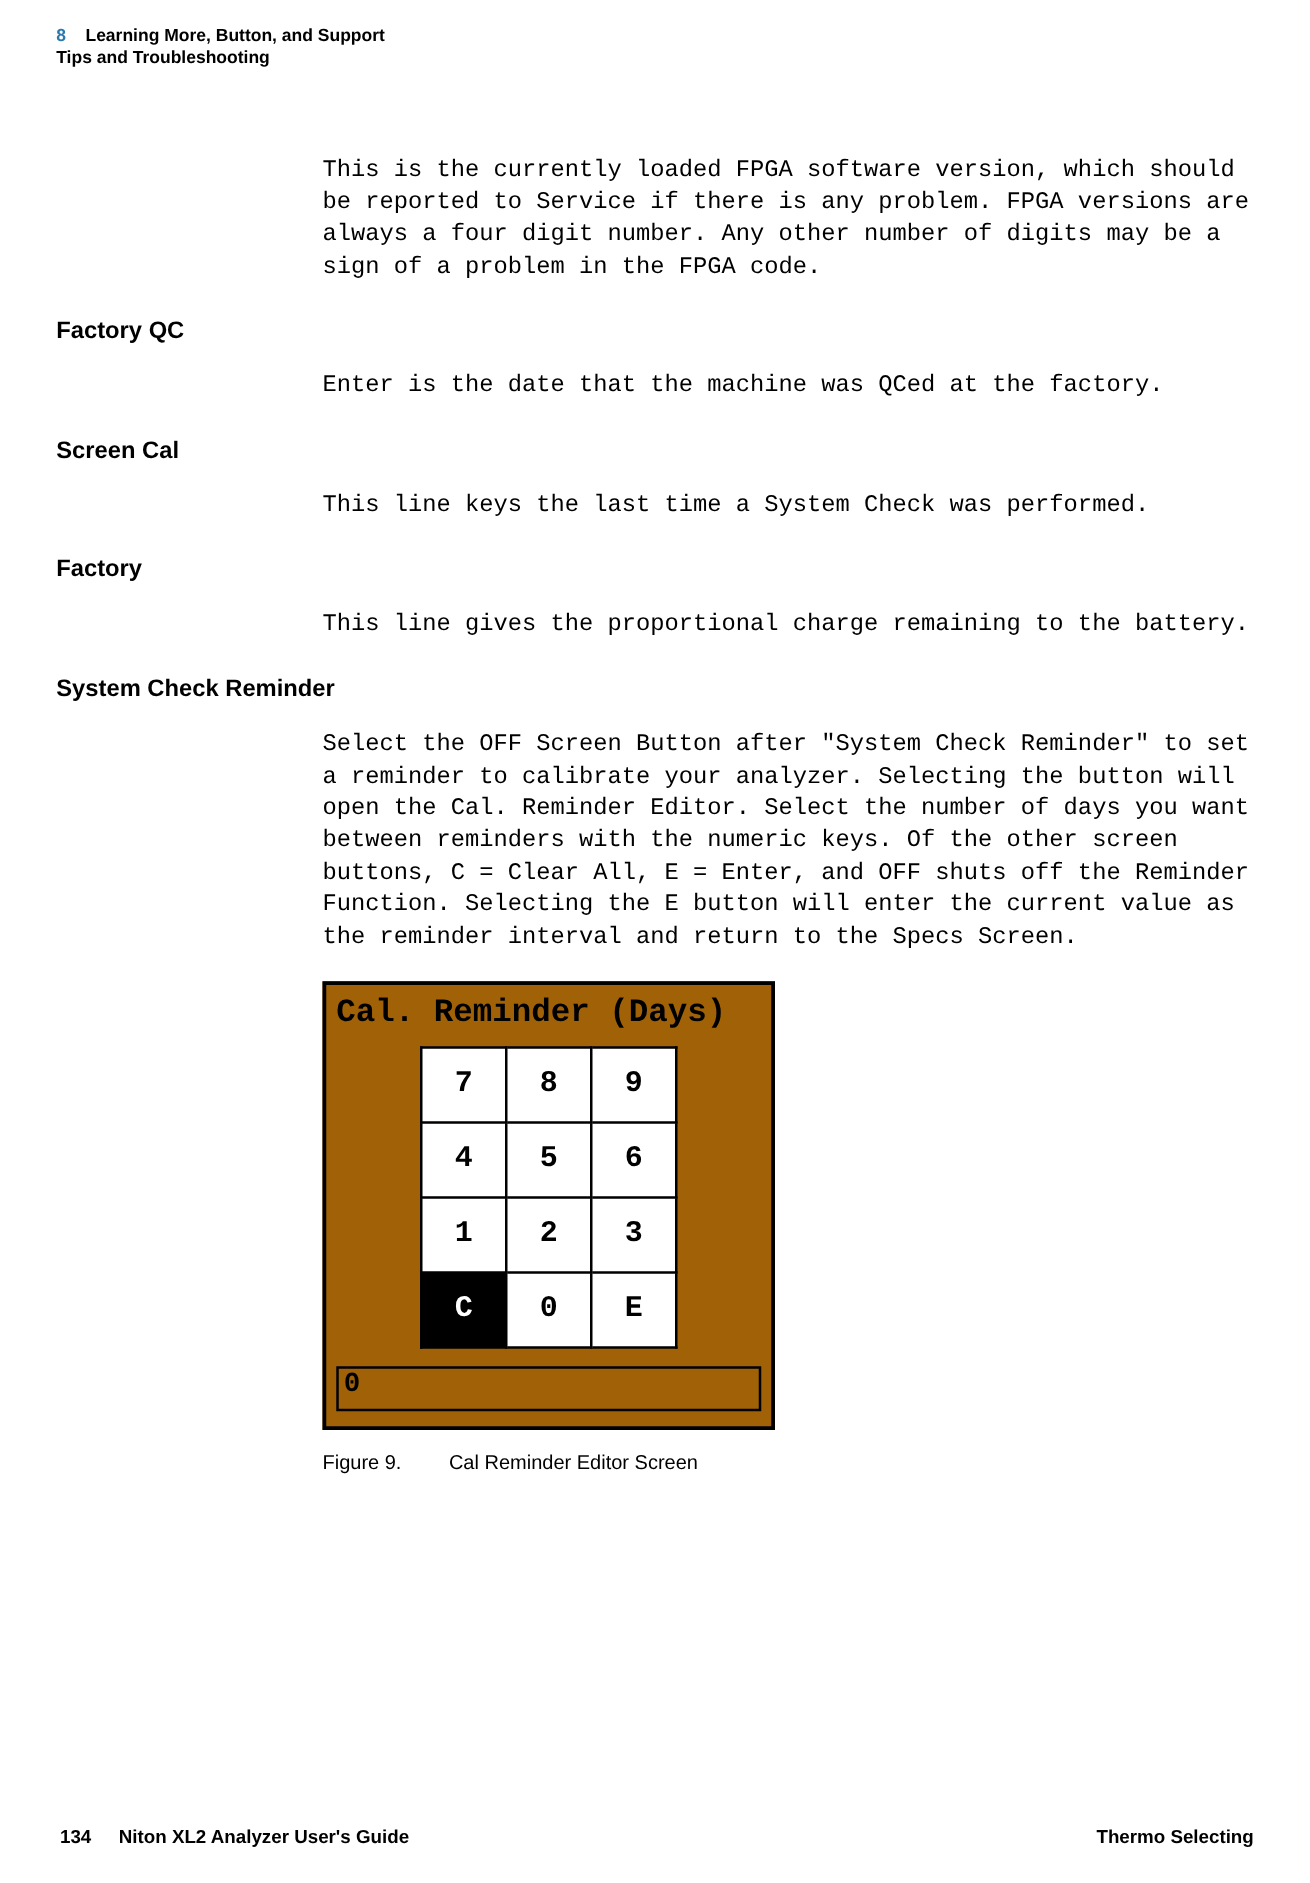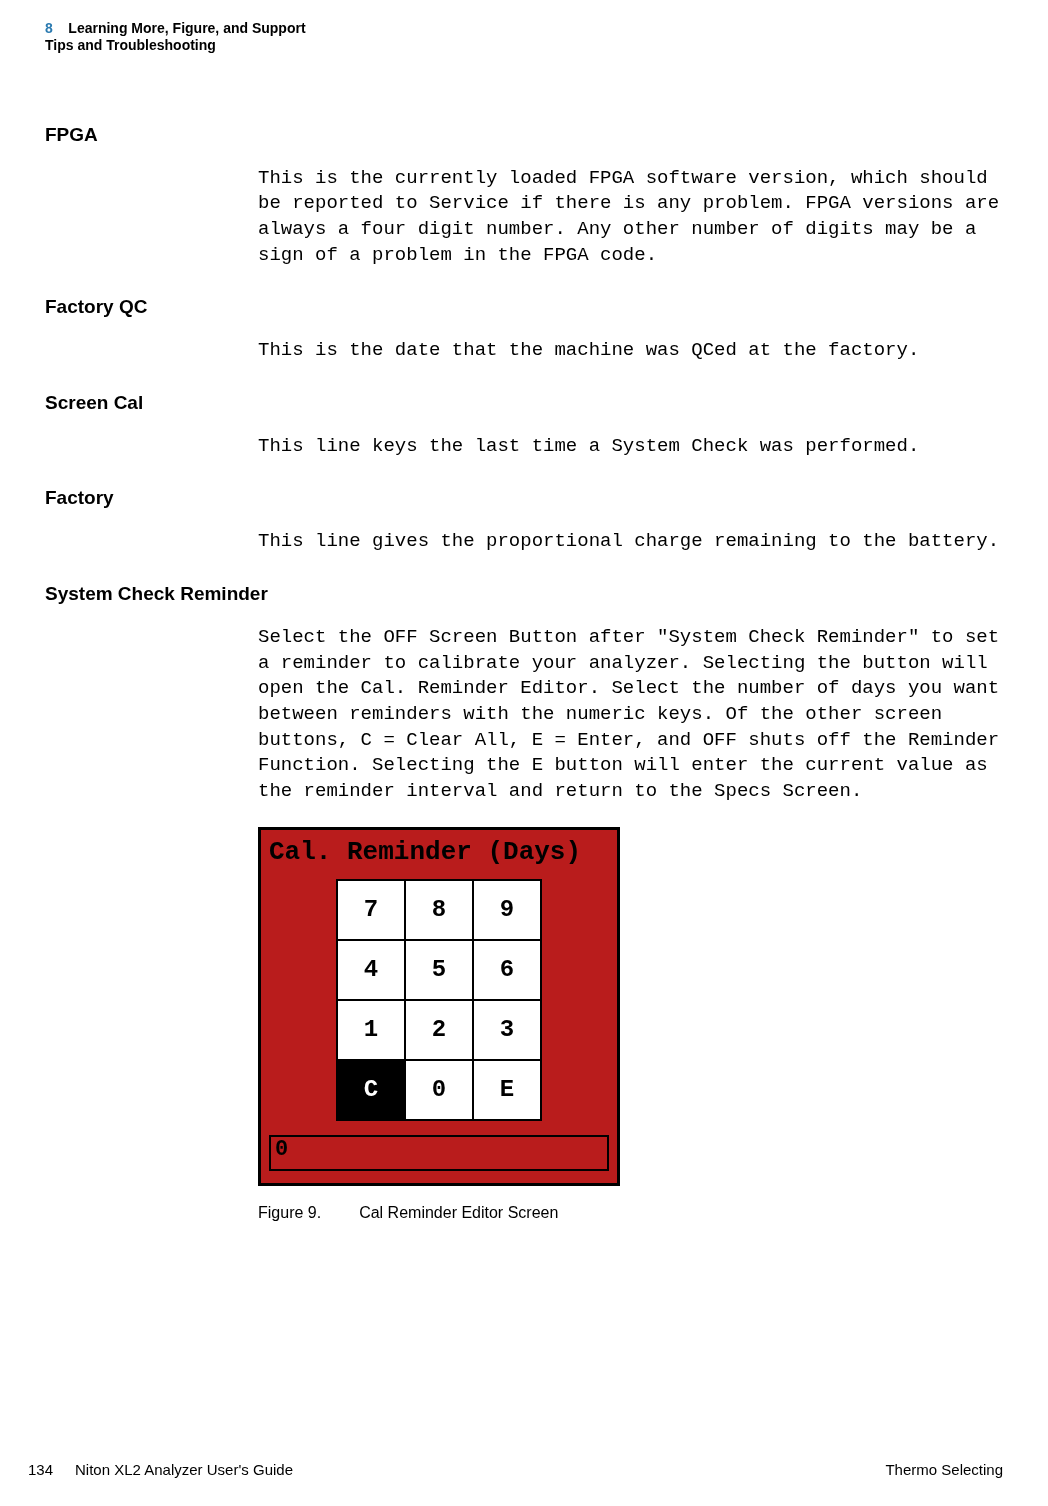--- a/index.html
+++ b/index.html
@@ -60,21 +60,21 @@
   }
   .figure-caption .fc-label {
     display: inline-block;
     margin-right: 38px;
   }
 
   
   .cal-box {
     border: 3px solid #000;
     display: inline-block;
-    background: #b91c1c;
+    background: #a16207;
     width: 362px;
     box-sizing: border-box;
   }
   .cal-title {
     font-family: "Courier New", monospace;
     font-weight: bold;
     font-size: 26px;
     padding: 7px 0 2px 8px;
     letter-spacing: 0;
   }
@@ -102,49 +102,48 @@
     height: 32px;
     font-family: "Courier New", monospace;
     font-weight: bold;
     font-size: 22px;
     padding-left: 4px;
   }
 
   .footer {
     position: absolute;
     bottom: 28px;
-    left: 28px;
+    left: 48px;
     right: 45px;
     font-family: Arial, Helvetica, sans-serif;
-    font-weight: normal;
+    font-weight: bold;
     font-size: 15px;
     display: flex;
     justify-content: space-between;
   }
   .footer .left span.page-num { margin-right: 22px; }
 
 </style>
 </head>
 <body>
 
 <div class="page">
   <div class="header">
     <div>
       <span class="ch-num">8</span>
       <span>&nbsp;&nbsp;</span>
-      <span class="ch-title">Learning More, Figure, and Support</span>
+      <span class="ch-title">Learning More, Button, and Support</span>
     </div>
     <div class="sub">Tips and Troubleshooting</div>
   </div>
 
-  <div class="section-heading">FPGA</div>
   <div class="body-text">This is the currently loaded FPGA software version, which should be reported to Service if there is any problem. FPGA versions are always a four digit number. Any other number of digits may be a sign of a problem in the FPGA code.</div>
 
   <div class="section-heading">Factory QC</div>
-  <div class="body-text">This is the date that the machine was QCed at the factory.</div>
+  <div class="body-text">Enter is the date that the machine was QCed at the factory.</div>
 
   <div class="section-heading">Screen Cal</div>
   <div class="body-text">This line keys the last time a System Check was performed.</div>
 
   <div class="section-heading">Factory</div>
   <div class="body-text">This line gives the proportional charge remaining to the battery.</div>
 
   <div class="section-heading">System Check Reminder</div>
   <div class="body-text">Select the OFF Screen Button after "System Check Reminder" to set a reminder to calibrate your analyzer. Selecting the button will open the Cal. Reminder Editor. Select the number of days you want between reminders with the numeric keys. Of the other screen buttons, C = Clear All, E = Enter, and OFF shuts off the Reminder Function. Selecting the E button will enter the current value as the reminder interval and return to the Specs Screen.</div>
 

